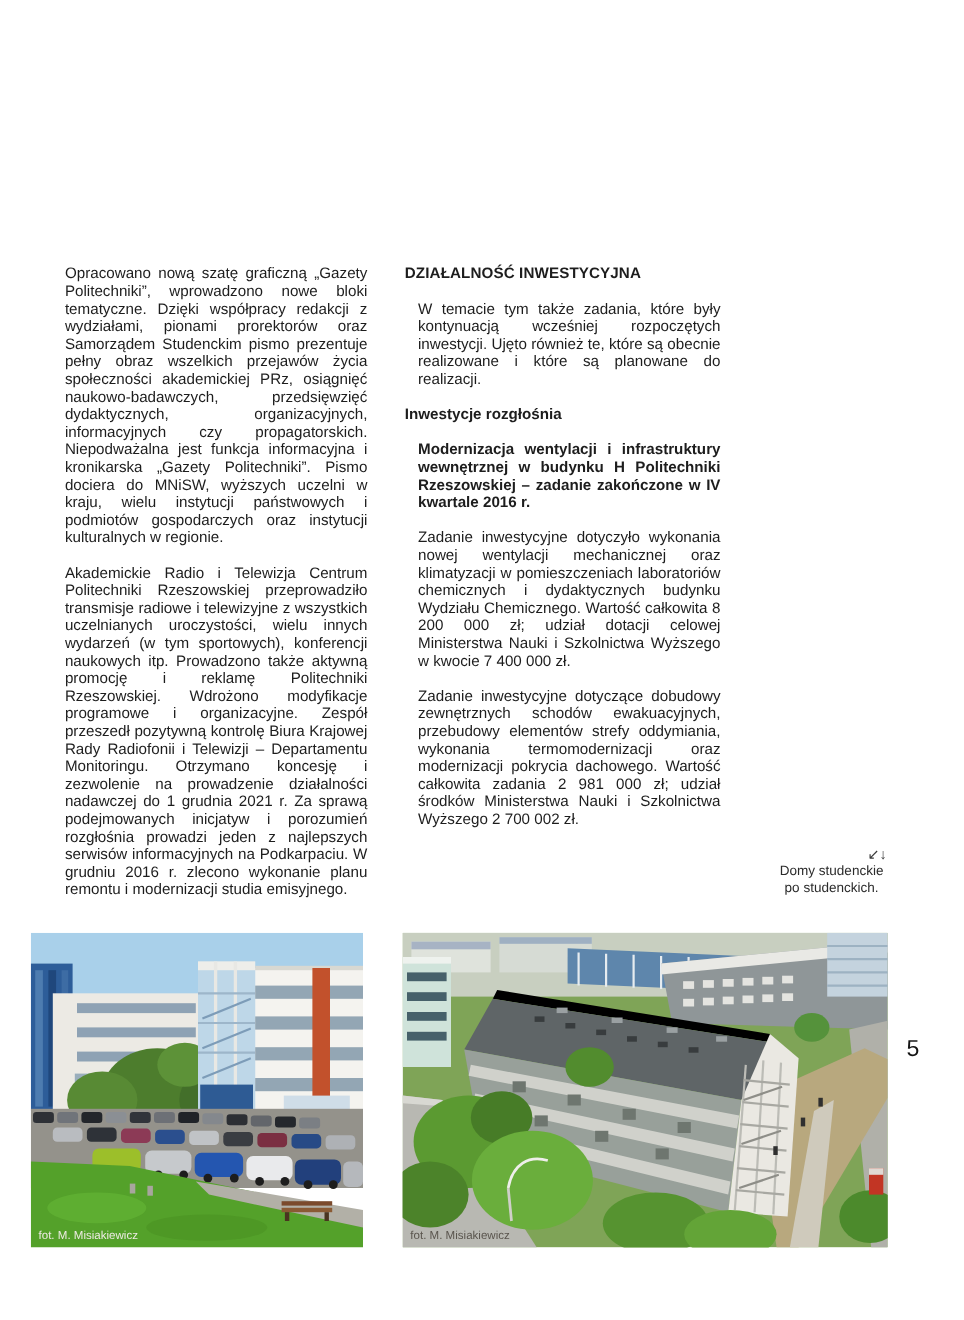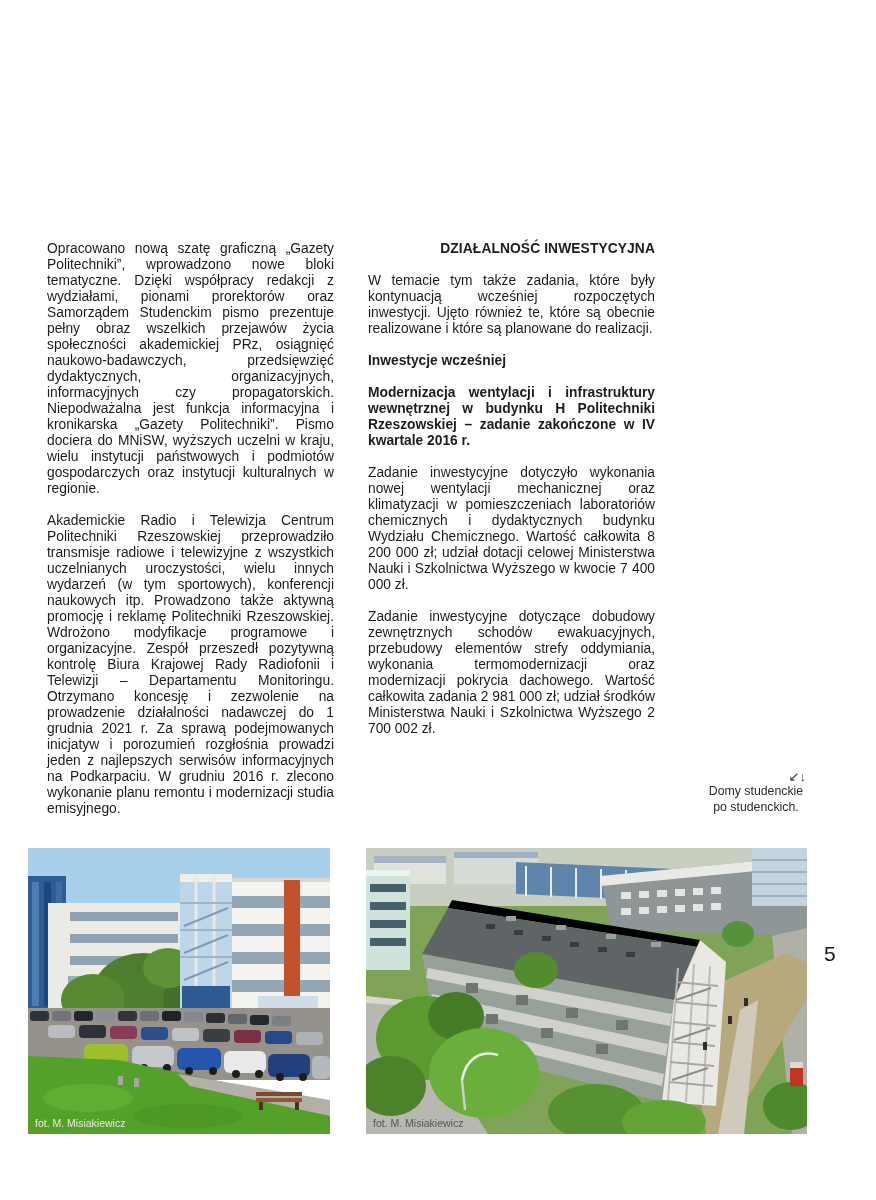--- a/index.html
+++ b/index.html
@@ -7,22 +7,22 @@
     position:relative; width:876px; height:1200px; background:#ffffff;
     font-family:"Liberation Sans", sans-serif; color:#1d1d1d; overflow:hidden;
   }
   .col {
     position:absolute; top:241px; width:287px;
     font-size:13.8px; line-height:16px; text-align:justify;
     hyphens:auto; -webkit-hyphens:auto;
   }
   .col-left  { left:47px; }
   .col-right { left:368px; }
-  .col p { margin:0 0 16px 0; }
-  .section-title { font-weight:bold; margin:0 0 16px 0; text-align:right; letter-spacing:0.1px; }
+  .col p { margin:0 0 16px 12px; }
+  .section-title { font-weight:bold; margin:0 0 16px 0; text-align:left; letter-spacing:0.1px; }
   .sub-title { font-weight:bold; margin:0 0 16px 0; text-align:left; }
   .item-title { font-weight:bold; margin:0; text-align:justify; }
   .item-body { margin:0 0 16px 0; }
   .caption-block {
     position:absolute; top:770px; left:698px; width:116px;
     font-size:12.3px; line-height:15.5px; text-align:center; color:#2b2b2b;
   }
   .caption-arrows { text-align:right; padding-right:8px; font-size:13px; line-height:14px; color:#3a3a3a; }
   .page-number { position:absolute; top:942px; left:824px; font-size:21px; color:#141414; }
   .photo { position:absolute; top:848px; }
@@ -41,21 +41,21 @@
 <div class="page">
 
   <div class="col col-left">
     <p>Opracowano nową szatę graficzną „Gazety Politechniki”, wprowadzono nowe bloki tematyczne. Dzięki współpracy redakcji z wydziałami, pionami prorektorów oraz Samorządem Studenckim pismo prezentuje pełny obraz wszelkich przejawów życia społeczności akademickiej PRz, osiągnięć naukowo-badawczych, przedsięwzięć dydaktycznych, organizacyjnych, informacyjnych czy propagatorskich. Niepodważalna jest funkcja informacyjna i kronikarska „Gazety Politechniki”. Pismo dociera do MNiSW, wyższych uczelni w kraju, wielu instytucji państwowych i podmiotów gospodarczych oraz instytucji kulturalnych w regionie.</p>
     <p>Akademickie Radio i Telewizja Centrum Politechniki Rzeszowskiej przeprowadziło transmisje radiowe i telewizyjne z wszystkich uczelnianych uroczystości, wielu innych wydarzeń (w tym sportowych), konferencji naukowych itp. Prowadzono także aktywną promocję i reklamę Politechniki Rzeszowskiej. Wdrożono modyfikacje programowe i organizacyjne. Zespół przeszedł pozytywną kontrolę Biura Krajowej Rady Radiofonii i Telewizji – Departamentu Monitoringu. Otrzymano koncesję i zezwolenie na prowadzenie działalności nadawczej do 1 grudnia 2021 r. Za sprawą podejmowanych inicjatyw i porozumień rozgłośnia prowadzi jeden z najlepszych serwisów informacyjnych na Podkarpaciu. W grudniu 2016 r. zlecono wykonanie planu remontu i modernizacji studia emisyjnego.</p>
   </div>
 
   <div class="col col-right">
     <div class="section-title">DZIAŁALNOŚĆ INWESTYCYJNA</div>
     <p>W temacie tym także zadania, które były kontynuacją wcześniej rozpoczętych inwestycji. Ujęto również te, które są obecnie realizowane i które są planowane do realizacji.</p>
-    <div class="sub-title">Inwestycje wcześniej</div>
+    <div class="sub-title">Inwestycje rozgłośnia</div>
     <p class="item-title">Modernizacja wentylacji i infrastruktury wewnętrznej w budynku H Politechniki Rzeszowskiej – zadanie zakończone w IV kwartale 2016 r.</p>
     <p class="item-body">Zadanie inwestycyjne dotyczyło wykonania nowej wentylacji mechanicznej oraz klimatyzacji w pomieszczeniach laboratoriów chemicznych i dydaktycznych budynku Wydziału Chemicznego. Wartość całkowita 8 200 000 zł; udział dotacji celowej Ministerstwa Nauki i Szkolnictwa Wyższego w kwocie 7 400 000 zł.</p>
     <p class="item-body">Zadanie inwestycyjne dotyczące dobudowy zewnętrznych schodów ewakuacyjnych, przebudowy elementów strefy oddymiania, wykonania termomodernizacji oraz modernizacji pokrycia dachowego. Wartość całkowita zadania 2 981 000 zł; udział środków Ministerstwa Nauki i Szkolnictwa Wyższego 2 700 002 zł.</p>
   </div>
 
   <div class="caption-block">
     <div class="caption-arrows">↙↓</div>
     <div>Domy studenckie</div>
     <div>po studenckich.</div>
   </div>

